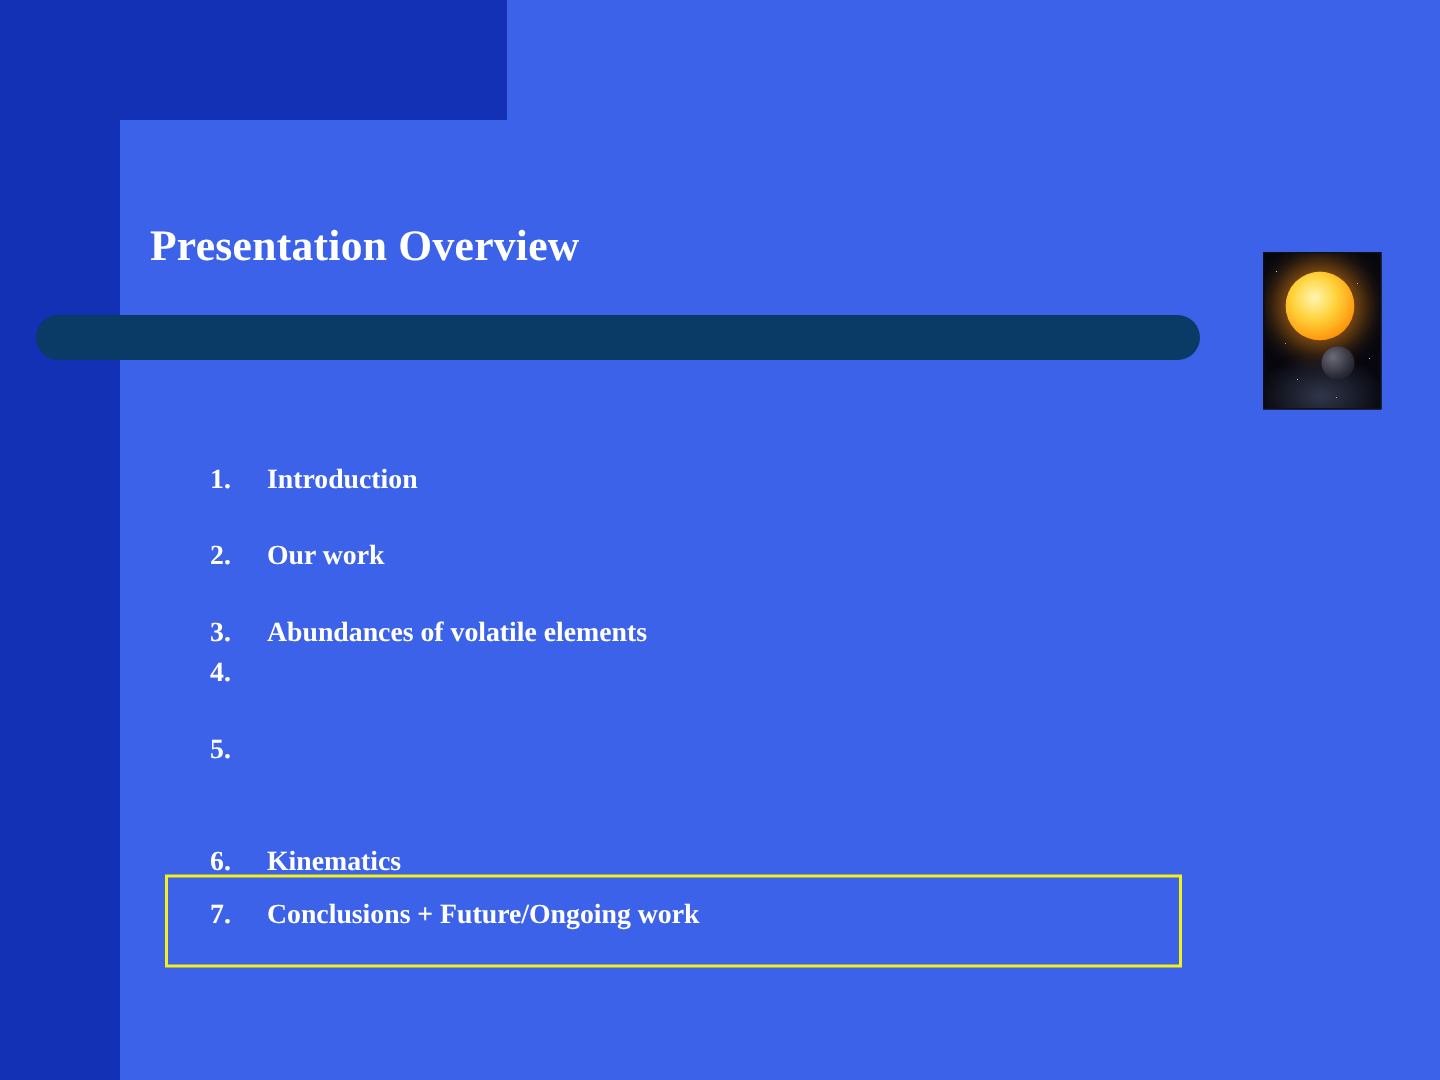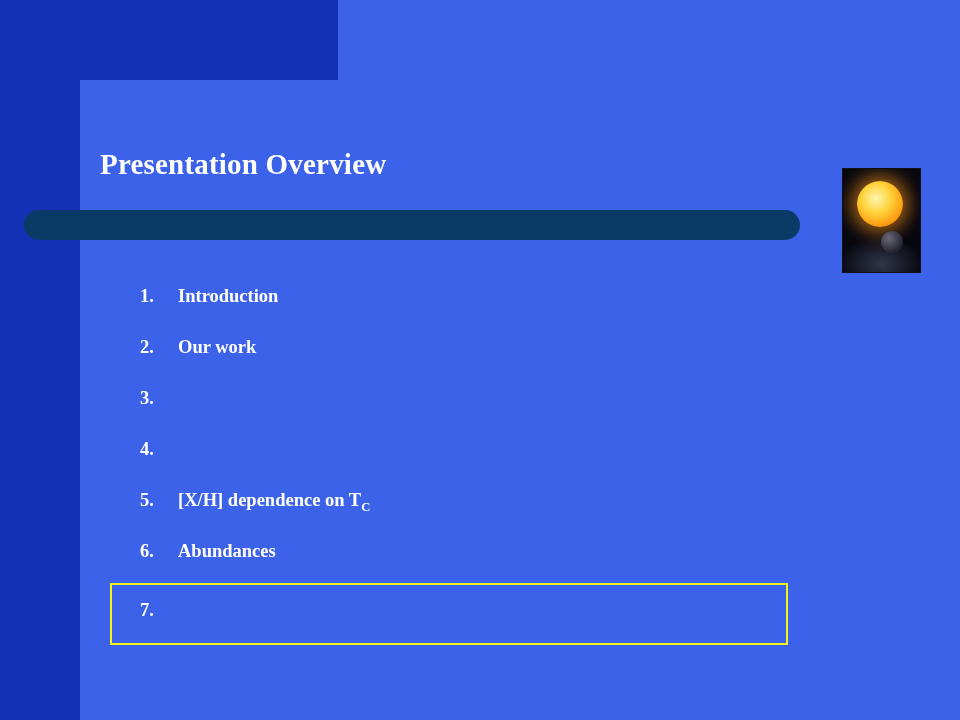--- a/index.html
+++ b/index.html
@@ -127,20 +127,21 @@
     font-size: 18.5px;
     font-weight: bold;
     white-space: nowrap;
   }
   .item .num {
     width: 38px;
     flex: 0 0 38px;
   }
   .item .txt {
     flex: 0 0 auto;
+    margin-top: 24px;
   }
   .item sub {
     font-size: 0.68em;
     vertical-align: sub;
   }
   
   .highlight-box {
     position: absolute;
     left: 110px;
     top: 583px;
@@ -191,37 +192,38 @@
       <span class="txt">Introduction</span>
     </div>
 
     <div class="item">
       <span class="num">2.</span>
       <span class="txt">Our work</span>
     </div>
 
     <div class="item">
       <span class="num">3.</span>
+      <span class="txt">Abundances of volatile elements</span>
     </div>
 
     <div class="item">
       <span class="num">4.</span>
     </div>
 
     <div class="item">
       <span class="num">5.</span>
-      <span class="txt"><span>[X/H] dependence on T</span><sub>C</sub></span>
     </div>
 
     <div class="item">
       <span class="num">6.</span>
-      <span class="txt">Abundances</span>
+      <span class="txt">Kinematics</span>
     </div>
 
   </div>
 
   <div class="highlight-box"></div>
 
   <div class="item-highlight">
     <span class="num">7.</span>
+    <span class="txt">Conclusions  +  Future/Ongoing work</span>
   </div>
 
 </div>
 
 </body></html>

